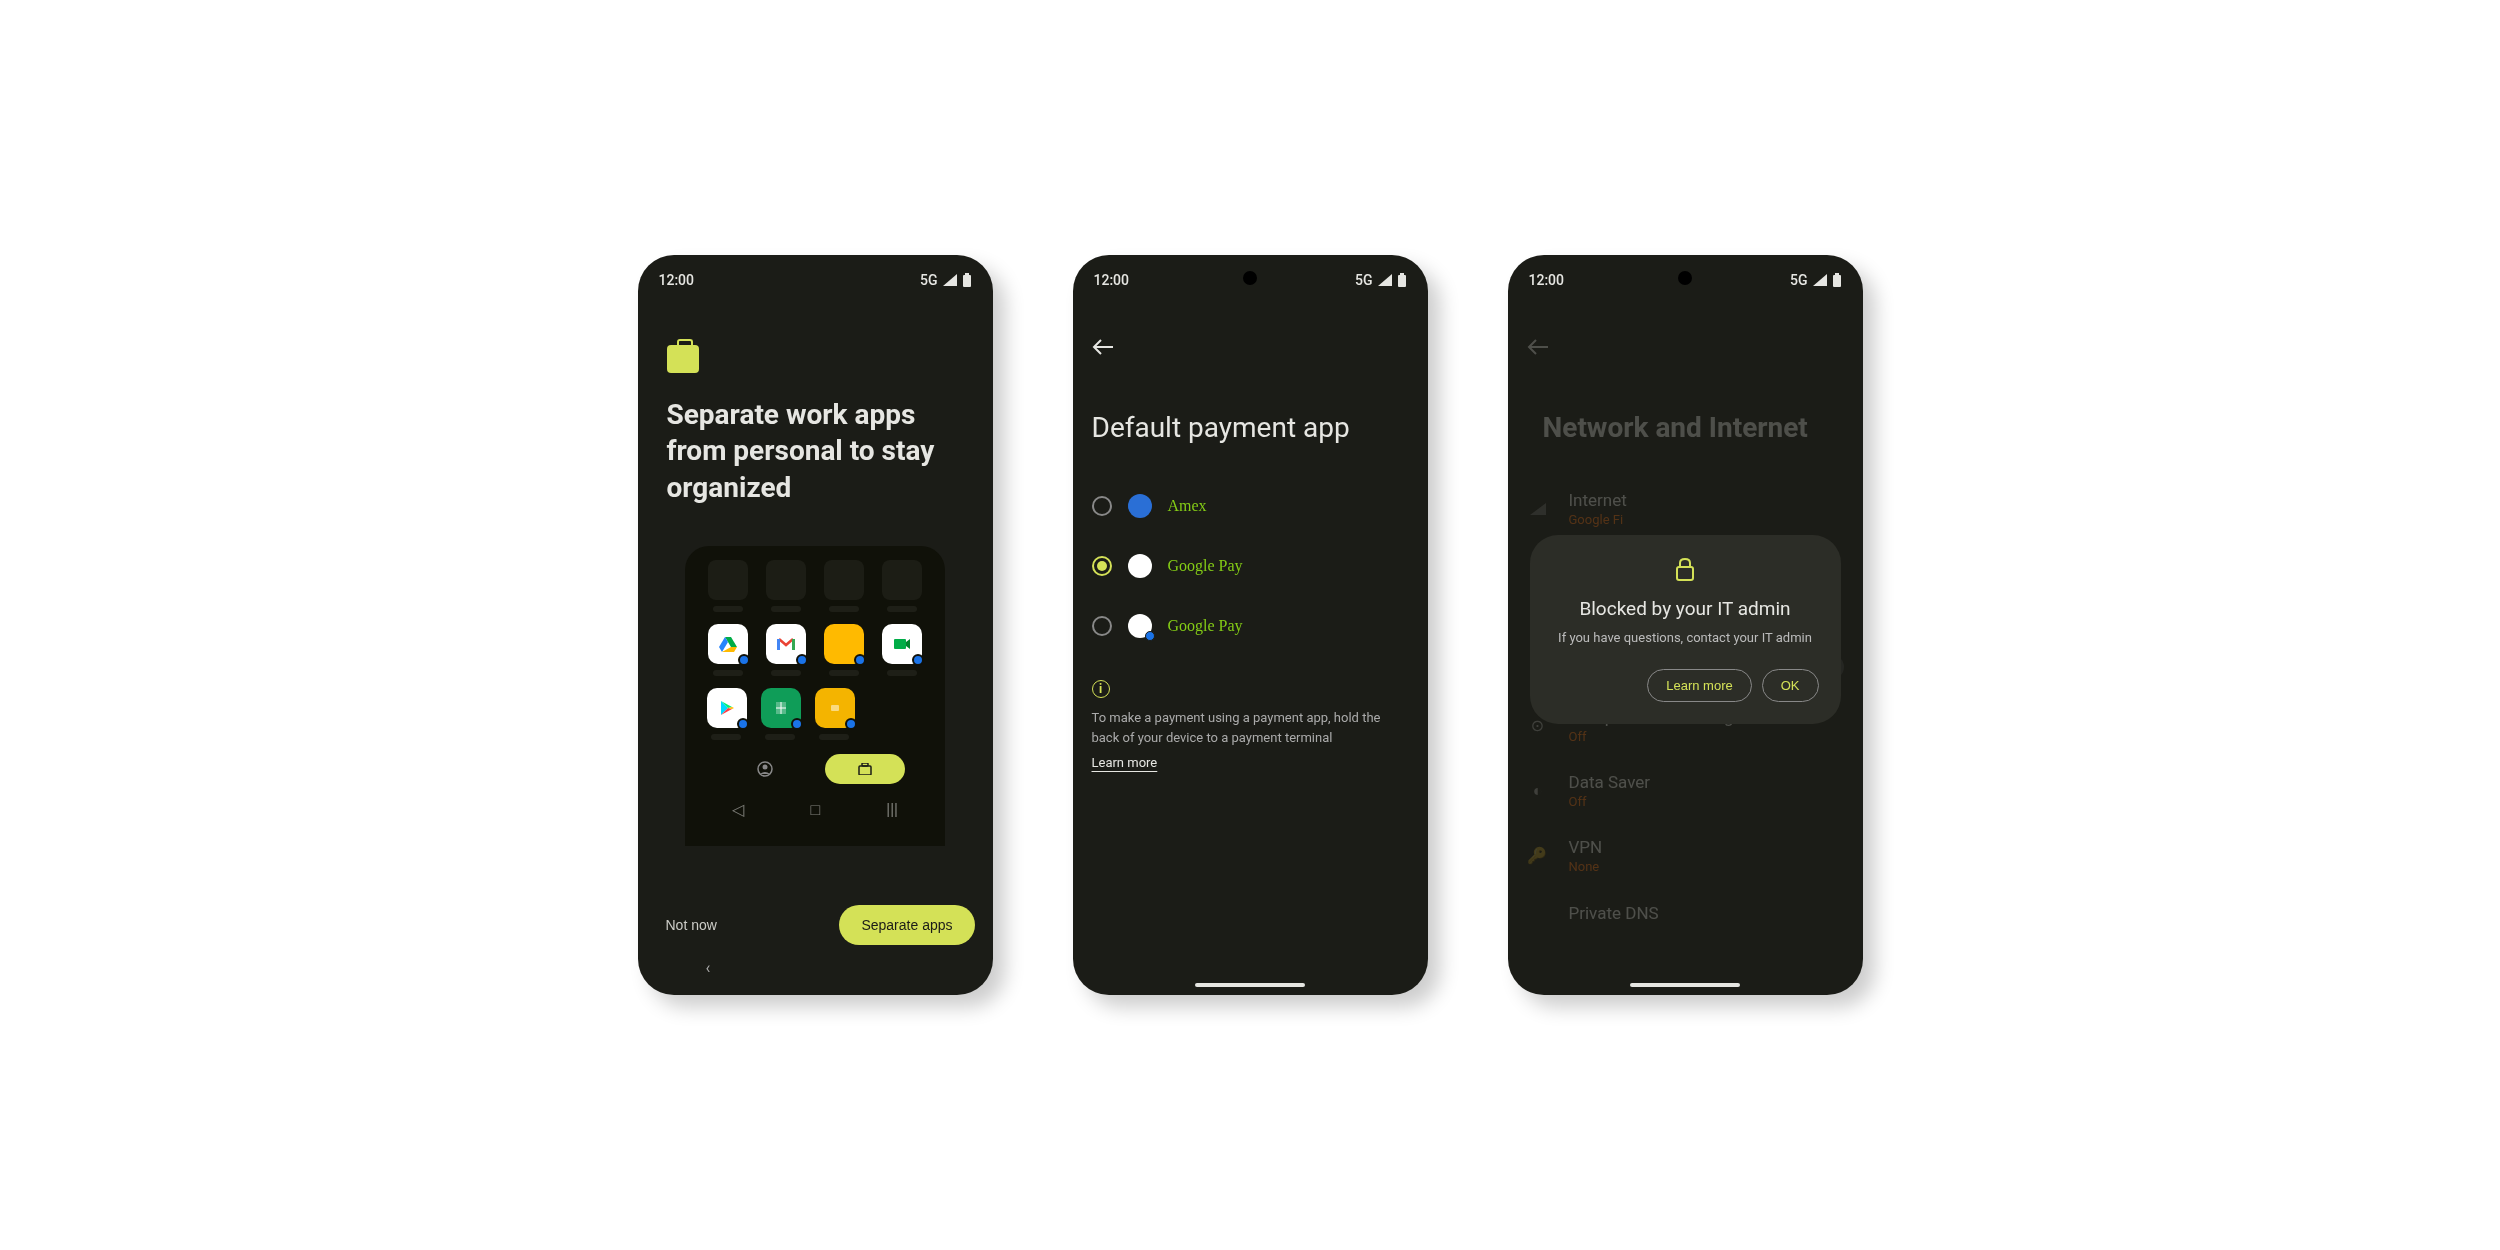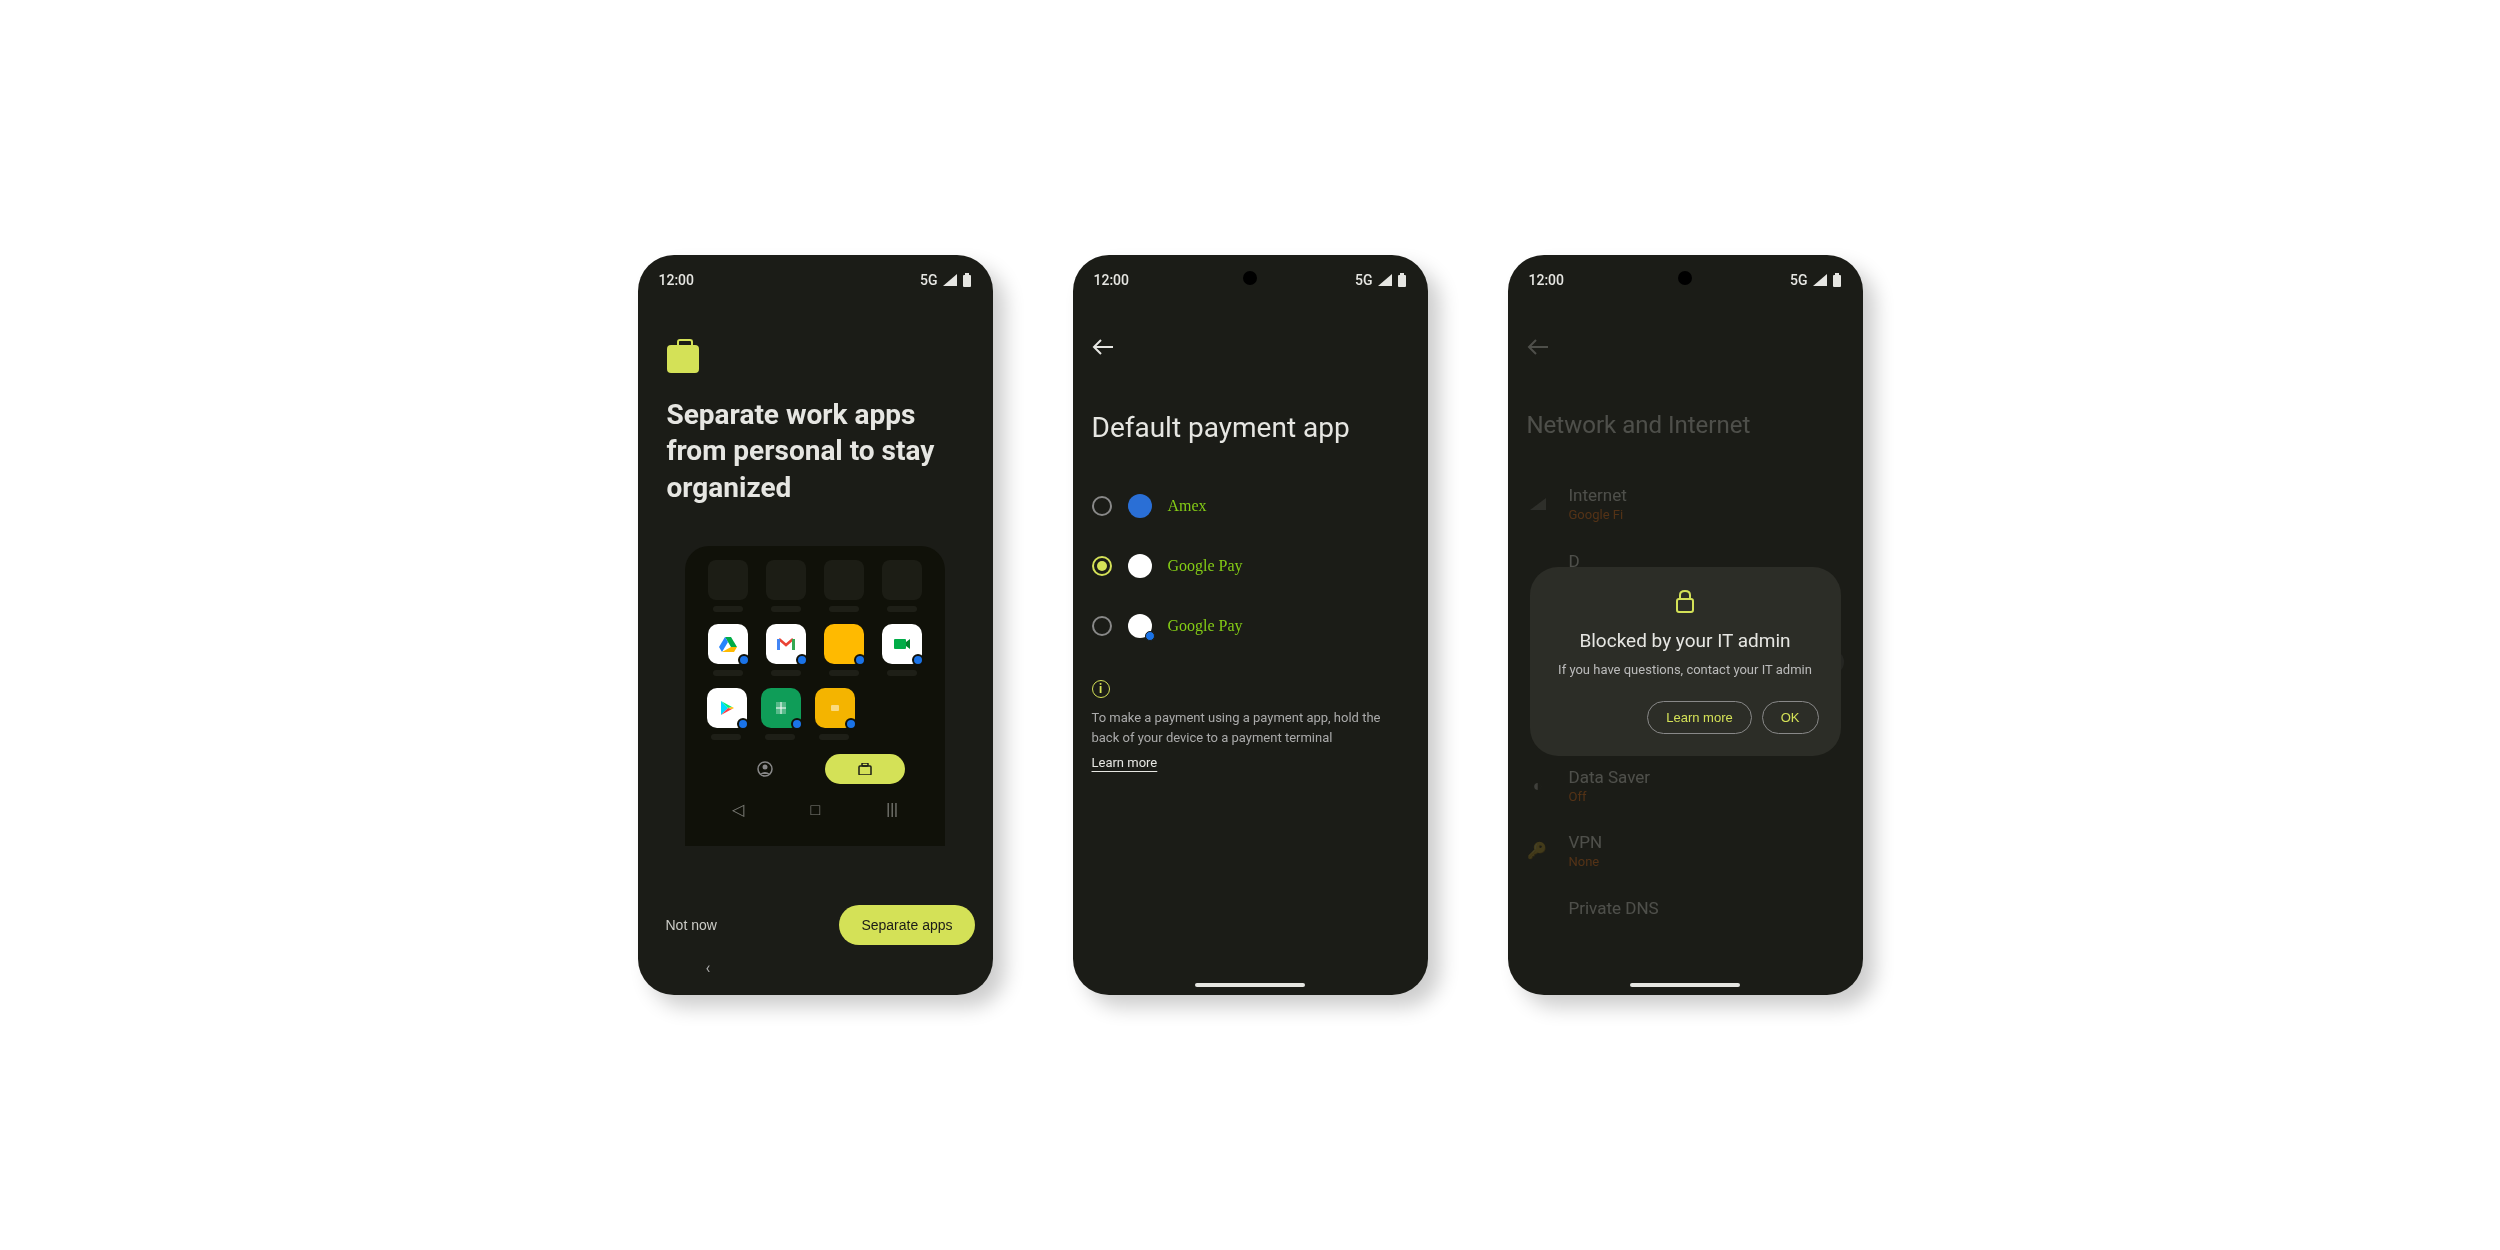--- a/index.html
+++ b/index.html
@@ -253,24 +253,24 @@
     background: #e6e6e2;
     border-radius: 2px;
   }
 
   
   .p3-dim {
     opacity: 0.25;
     pointer-events: none;
   }
   .p3-title {
-    font-size: 24px;
-    font-weight: 400;
+    font-size: 28px;
+    font-weight: 700;
     line-height: 1.3;
-    margin: 50px 4px 30px;
+    margin: 50px 20px 30px;
     color: #e6e6e2;
   }
   .setting-row {
     display: flex;
     align-items: center;
     gap: 20px;
     padding: 14px 4px;
   }
   .setting-icon {
     width: 22px; height: 22px;
@@ -300,21 +300,20 @@
   .dialog {
     position: absolute;
     top: 280px;
     left: 22px; right: 22px;
     background: #2c2d27;
     border-radius: 28px;
     padding: 22px;
     display: flex;
     flex-direction: column;
     align-items: center;
-    margin-top: 32px;
   }
   .lock-icon {
     color: #d4e157;
     margin-bottom: 12px;
   }
   .dialog-title {
     font-size: 19px;
     color: #e6e6e2;
     margin-bottom: 10px;
     text-align: center;

